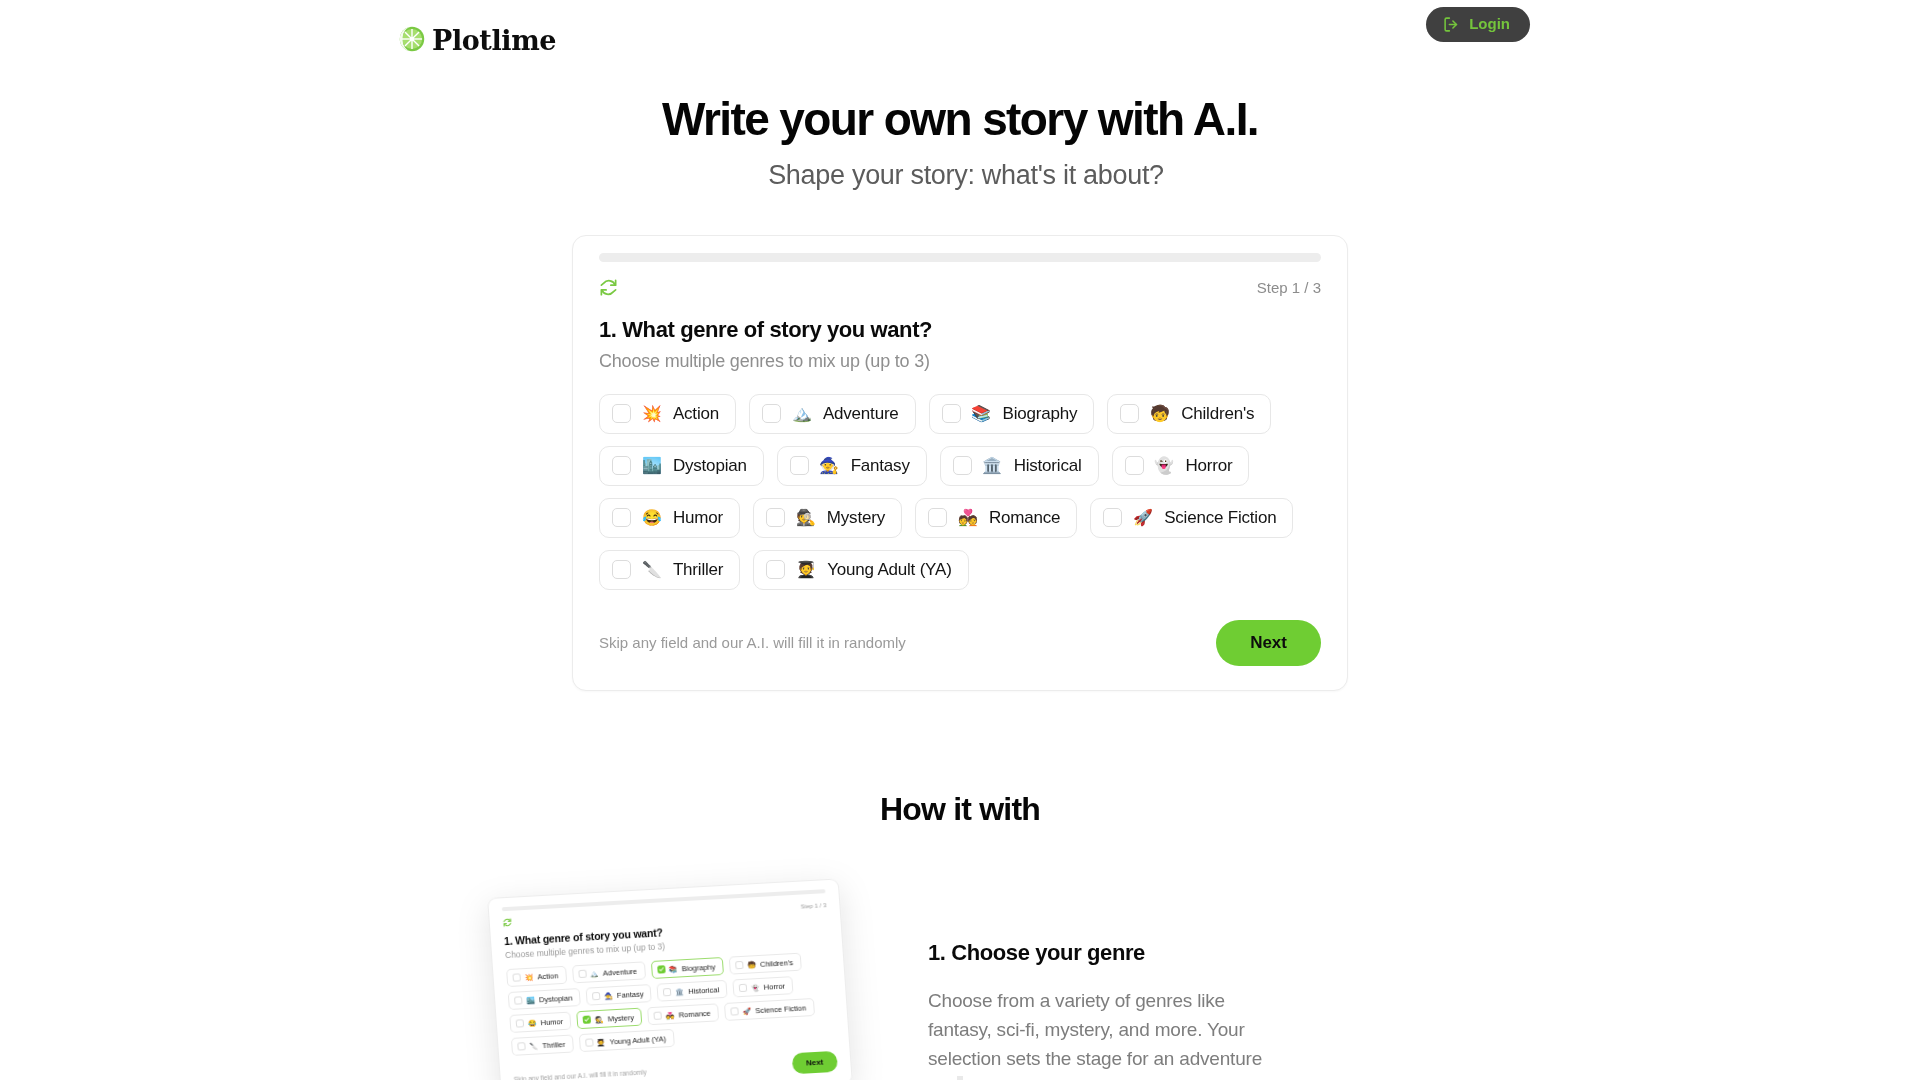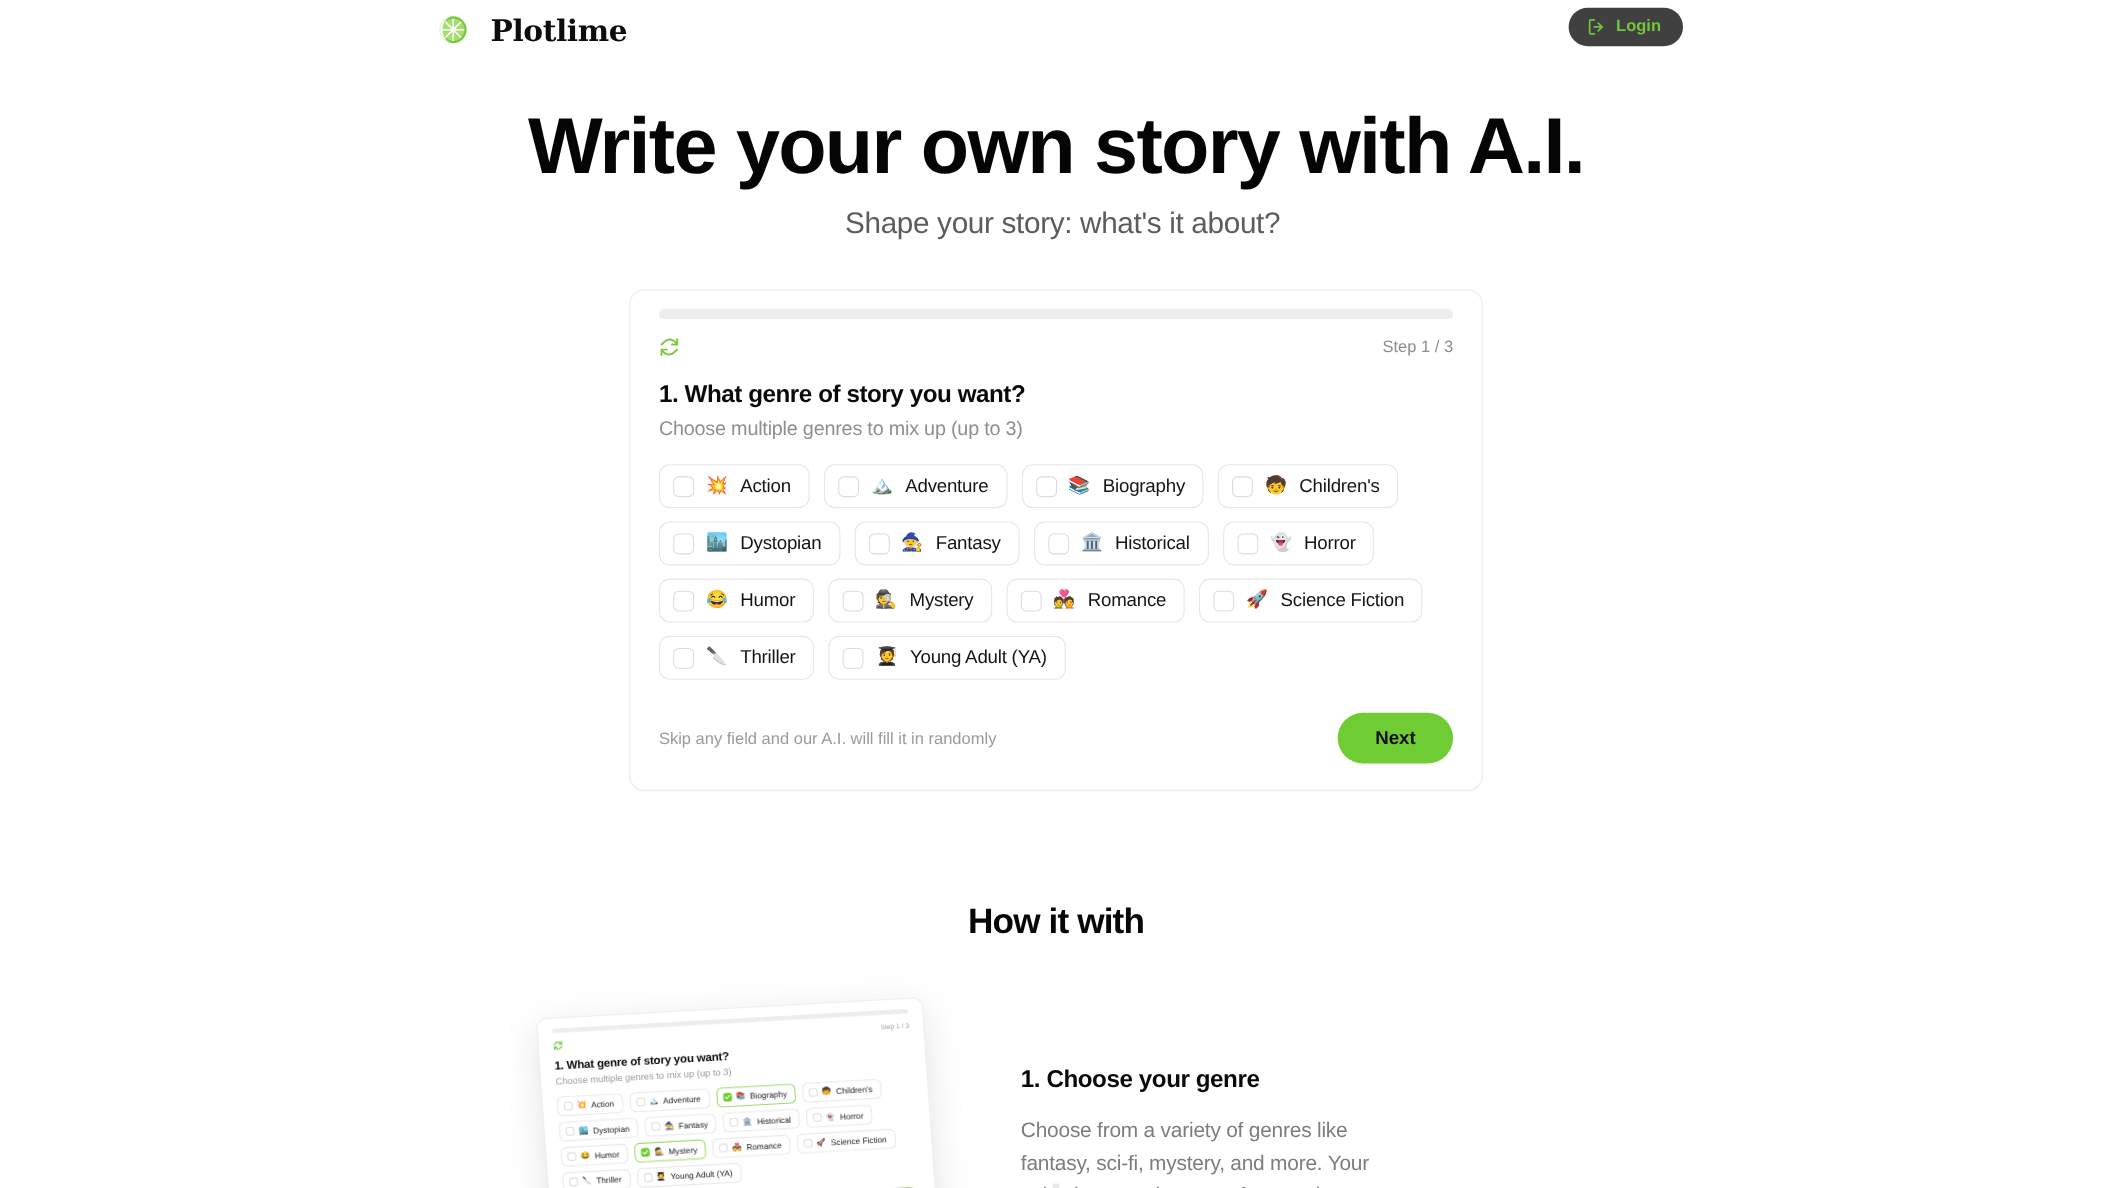--- a/index.html
+++ b/index.html
@@ -14,24 +14,24 @@
 
   
   .header {
     position: relative;
     height: 52px;
     width: 1920px;
   }
   .brand {
     position: absolute;
     left: 398px;
-    top: 13px;
+    top: 25px;
     display: flex;
     align-items: center;
-    gap: 20px;
+    gap: 6px;
     text-align: center;
   }
   .brand-mark { width: 28px; height: 28px; display: block; }
   .brand-name {
     font-family: "DejaVu Serif", serif;
     font-weight: 700;
     font-size: 27px;
     letter-spacing: -0.4px;
     color: #0d0d0d;
     line-height: 1;
@@ -56,21 +56,21 @@
     color: #74c43c;
     font-size: 15px;
     font-weight: 600;
     line-height: 1;
   }
   .login-icon { width: 17px; height: 17px; display: block; }
 
   
   .hero { text-align: center; margin-top: 42px; }
   .hero h1 {
-    font-size: 72px;
+    font-size: 46px;
     font-weight: 800;
     letter-spacing: -1.6px;
     color: #050505;
     line-height: 1.1;
   }
   .hero .sub {
     margin-top: 15px;
     font-size: 27px;
     color: #5c5c5c;
     font-weight: 400;

